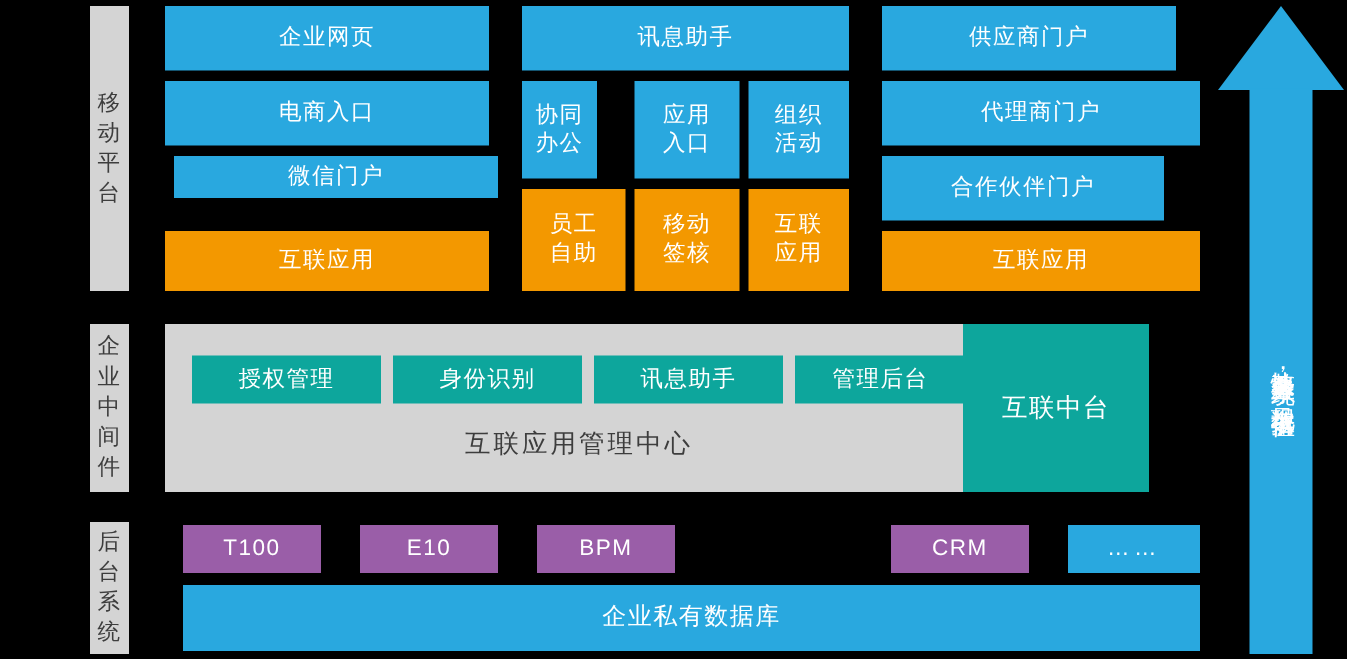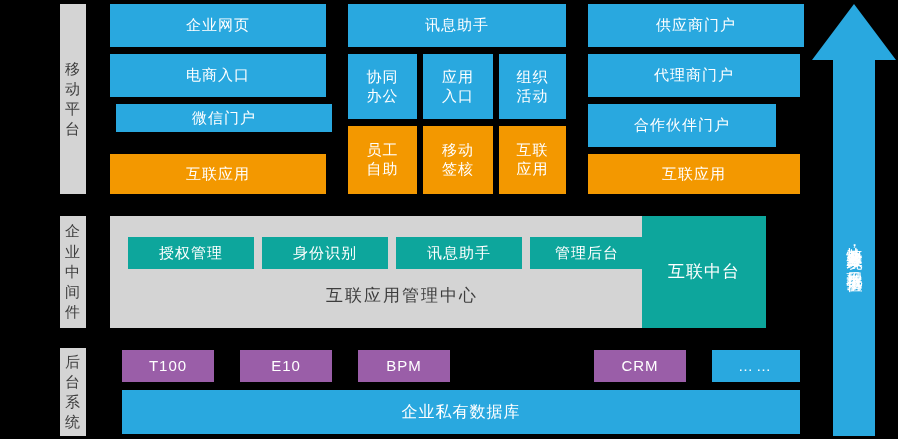--- a/index.html
+++ b/index.html
@@ -41,21 +41,20 @@
   .purple{background:#9a5ea8;}
   .graypanel{position:absolute;background:#d4d4d4;box-sizing:border-box;}
 
   .gray-caption{
     position:absolute;
     color:#3d3d3d;
     font-size:17px;
     letter-spacing:2px;
     text-align:center;
     width:100%;
-    padding-left:16px;
   }
 
   .dots{letter-spacing:3px;font-size:15px;}
 
   
   #arrow-wrap{position:absolute;left:812px;top:4px;width:84px;height:432px;}
   #arrow-head{
     position:absolute;left:0;top:0;width:0;height:0;
     border-left:42px solid transparent;
     border-right:42px solid transparent;
@@ -86,35 +85,35 @@
   <div class="band-label" style="left:60px;top:348px;width:26px;height:88px;">后台
 系统</div>
 
   <div class="box blue" style="left:110px;top:4px;width:216px;height:43px;">企业网页</div>
   <div class="box blue" style="left:110px;top:54px;width:216px;height:43px;">电商入口</div>
   <div class="box blue" style="left:116px;top:104px;width:216px;height:28px;">微信门户</div>
   <div class="box orange" style="left:110px;top:154px;width:216px;height:40px;">互联应用</div>
 
   <div class="box blue" style="left:348px;top:4px;width:218px;height:43px;">讯息助手</div>
 
-  <div class="box blue" style="left:348px;top:54px;width:69px;height:65px;">协同
+  <div class="box blue" style="left:348px;top:54px;width:50px;height:65px;">协同
 办公</div>
   <div class="box blue" style="left:423px;top:54px;width:70px;height:65px;">应用
 入口</div>
   <div class="box blue" style="left:499px;top:54px;width:67px;height:65px;">组织
 活动</div>
 
   <div class="box orange" style="left:348px;top:126px;width:69px;height:68px;">员工
 自助</div>
   <div class="box orange" style="left:423px;top:126px;width:70px;height:68px;">移动
 签核</div>
   <div class="box orange" style="left:499px;top:126px;width:67px;height:68px;">互联
 应用</div>
 
-  <div class="box blue" style="left:588px;top:4px;width:216px;height:43px;">供应商门户</div>
+  <div class="box blue" style="left:588px;top:4px;width:196px;height:43px;">供应商门户</div>
   <div class="box blue" style="left:588px;top:54px;width:212px;height:43px;">代理商门户</div>
   <div class="box blue" style="left:588px;top:104px;width:188px;height:43px;">合作伙伴门户</div>
   <div class="box orange" style="left:588px;top:154px;width:212px;height:40px;">互联应用</div>
 
   <div class="graypanel" style="left:110px;top:216px;width:552px;height:112px;">
     <div class="gray-caption" style="left:0;top:68px;">互联应用管理中心</div>
   </div>
 
   <div class="box teal" style="left:128px;top:237px;width:126px;height:32px;">授权管理</div>
   <div class="box teal" style="left:262px;top:237px;width:126px;height:32px;">身份识别</div>

